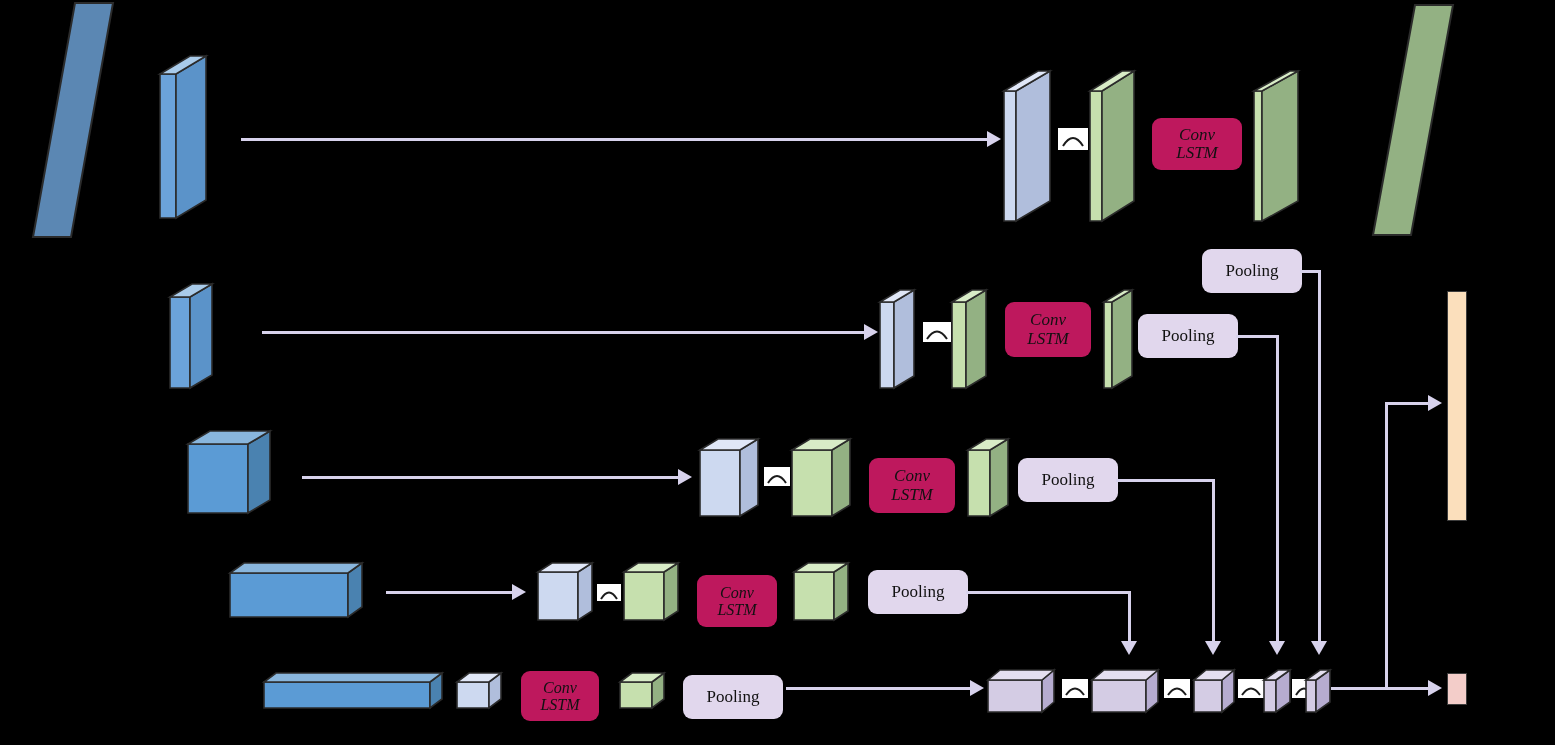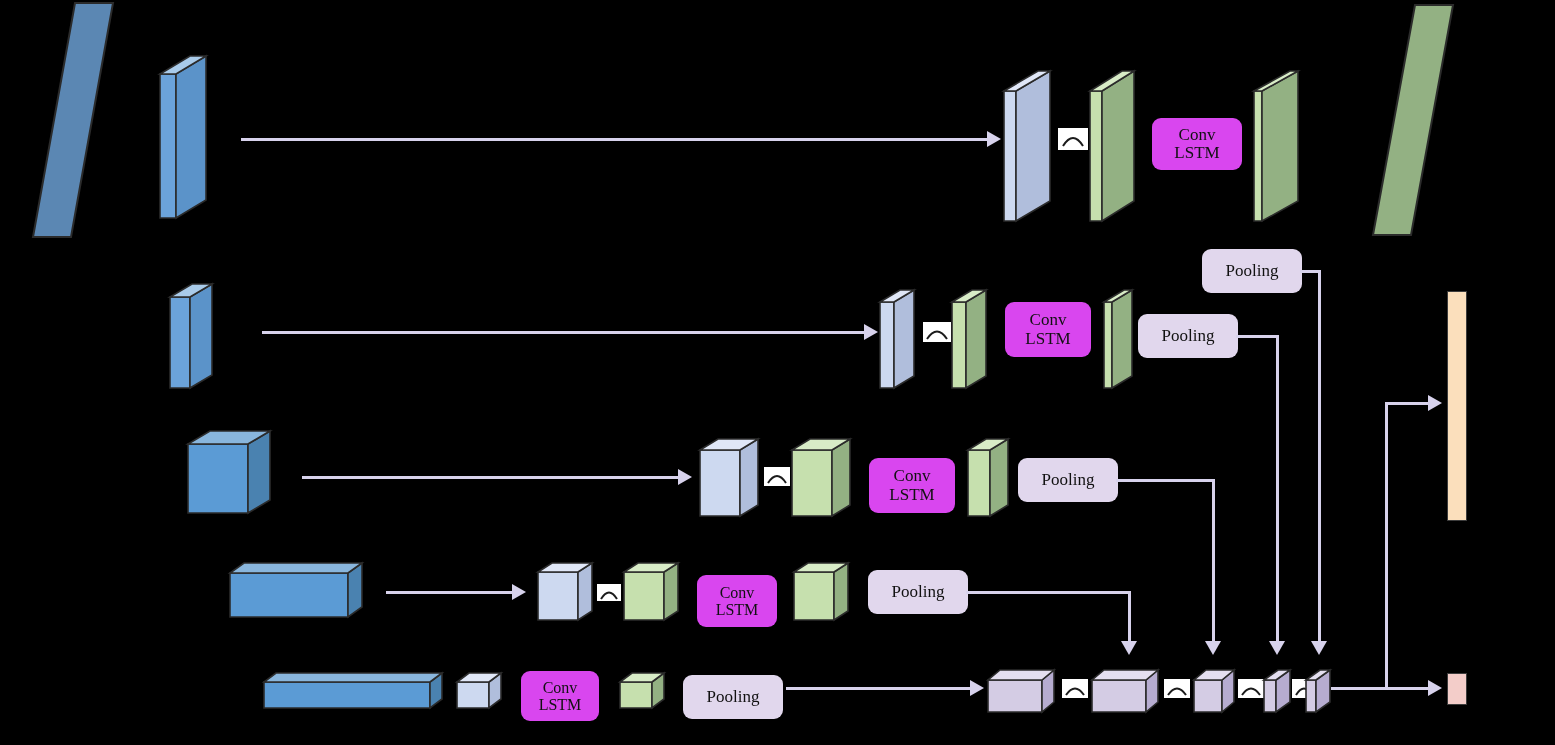--- a/index.html
+++ b/index.html
@@ -12,21 +12,21 @@
   .labelbox{
     position:absolute;
     border-radius:9px;
     display:flex;flex-direction:column;
     align-items:center;justify-content:center;
     line-height:1.08;
     color:#111;
     text-align:center;
     white-space:nowrap;
   }
-  .labelbox.convlstm{background:#d946ef;}
+  .labelbox.convlstm{background:#be185d;font-style:italic;}
   .labelbox.pooling{background:#e1d7ed;}
 
   
   .arc{position:absolute;background:#ffffff;}
   .arc svg{display:block;width:100%;height:100%;}
 
   
   .ln{position:absolute;background:#d7d2ec;}
   .ln.h{height:3px;}
   .ln.v{width:3px;}

